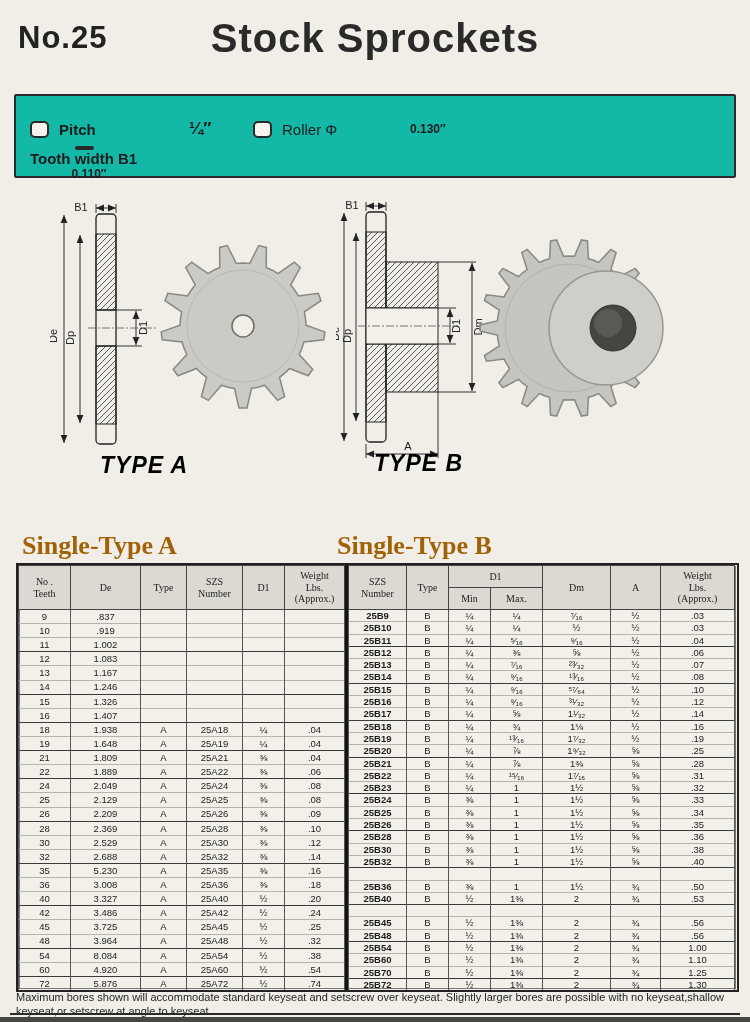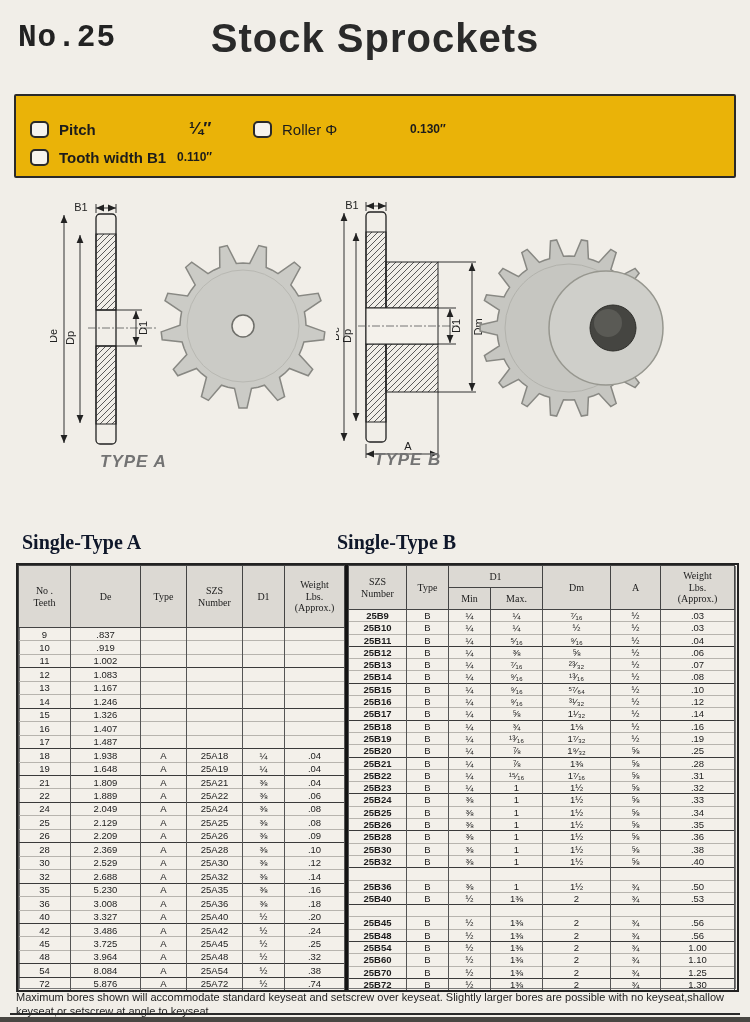--- a/index.html
+++ b/index.html
@@ -1,39 +1,39 @@
 <!DOCTYPE html>
 <html><head>
 <meta charset="utf-8">
 <style>
   html,body{margin:0;padding:0;}
   body{width:750px;height:1022px;background:#e8e5df;font-family:"Liberation Sans",sans-serif;color:#1c1c1c;}
   #page{position:relative;width:750px;height:1022px;background:#f1eee8;overflow:hidden;}
 
   
-  .cat-no{position:absolute;left:18px;top:20px;font-size:31px;font-weight:700;letter-spacing:1px;color:#222;font-family:Liberation Mono, monospace;}
+  .cat-no{position:absolute;left:18px;top:20px;font-size:31px;font-weight:700;letter-spacing:1px;color:#222;}
   .main-title{position:absolute;left:140px;top:16px;width:470px;text-align:center;font-size:40px;font-weight:700;letter-spacing:1px;color:#2a2a2a;}
 
   
-  .spec-box{position:absolute;left:14px;top:94px;width:718px;height:80px;border:2px solid #2a2a2a;background:#eab308;border-radius:2px;}
+  .spec-box{position:absolute;left:14px;top:94px;width:718px;height:80px;border:2px solid #2a2a2a;background:#14b8a6;border-radius:2px;}
   .spec-row{position:absolute;left:14px;height:22px;display:flex;align-items:center;}
   .bullet{width:15px;height:13px;border:2px solid #2a2a2a;border-radius:5px;margin-right:10px;background:#f6f3ed;}
   .spec-label{font-weight:700;font-size:15px;}
   .spec-val{font-weight:700;font-size:12px;}
 
   
-  .type-caption{position:absolute;font-size:17px;font-weight:700;font-style:italic;letter-spacing:1px;color:#737373;}
+  .type-caption{position:absolute;font-size:23px;font-weight:700;font-style:italic;letter-spacing:1px;color:#000000;}
 
   svg text{font-family:"Liberation Sans",sans-serif;font-size:11px;fill:#222;}
   .dim{stroke:#333;stroke-width:1;fill:none;}
   .outline{stroke:#222;stroke-width:1.3;fill:none;}
   .centerline{stroke:#555;stroke-width:0.8;stroke-dasharray:8 2 2 2;fill:none;}
 
   
-  .sec-heading{position:absolute;top:531px;font-family:"Liberation Serif",serif;font-size:20px;font-weight:700;color:#0f172a;}
+  .sec-heading{position:absolute;top:531px;font-family:"Liberation Serif",serif;font-size:26px;font-weight:700;color:#a16207;}
 
   
   .tables-wrap{position:absolute;left:16px;top:563px;width:719px;border:2px solid #222;background:#f3f0ea;box-shadow:0 0 0 1px #f3f0ea inset,0 0 0 2px #777 inset;display:flex;}
   table{border-collapse:collapse;table-layout:fixed;}
   th,td{padding:0;margin:0;overflow:hidden;white-space:nowrap;}
   thead th{background:#dcd9d3;font-family:"Liberation Serif",serif;font-size:10px;font-weight:400;white-space:pre-line;line-height:1.15;border:1px solid #444;}
   tbody td{font-size:9.5px;text-align:center;height:11.3px;line-height:11.3px;border-left:1px solid #555;border-right:1px solid #555;border-top:1px solid #b7b4ae;}
   tbody tr:first-child td{border-top:none;}
   tbody tr.sep td{border-top:1.6px solid #3a3a3a;}
   .tableB tbody td.szs-b{font-weight:700;}
@@ -54,21 +54,21 @@
 
   <div class="spec-box">
     <div class="spec-row" style="top:22px;">
       <span class="bullet"></span>
       <span class="spec-label" style="width:130px;">Pitch</span>
       <span class="spec-val" style="width:52px;font-size:17px;">¼″</span>
       <span class="bullet" style="margin-left:12px;"></span>
       <span class="spec-label" style="width:128px;font-weight:400;">Roller Φ</span>
       <span class="spec-val">0.130″</span>
     </div>
-    <div class="spec-row" style="top:50px;">
+    <div class="spec-row" style="top:50px;flex-direction:column;">
       <span class="bullet"></span>
       <span class="spec-label" style="width:118px;">Tooth width B1</span>
       <span class="spec-val">0.110″</span>
     </div>
   </div>
 
   <svg width="130" height="264" style="position:absolute;left:50px;top:198px;">
     <defs>
       <pattern id="hatch" patternUnits="userSpaceOnUse" width="6" height="6">
         <path d="M0,6 L6,0" stroke="#4a4a4a" stroke-width="0.9"></path>
@@ -166,21 +166,21 @@
     <table class="tableA" style="width:326px;">
       <colgroup>
         <col style="width:52px">
           <col style="width:70px">
           <col style="width:46px">
         <col style="width:56px">
           <col style="width:42px">
           <col style="width:60px">
       </colgroup>
       <thead>
-        <tr style="height:62px;">
+        <tr style="height:44px;">
           <th>No .
 Teeth</th>
           <th>De</th>
           <th>Type</th>
           <th>SZS
 Number</th>
           <th>D1</th>
           <th>Weight
 Lbs.
 (Approx.)</th>
@@ -244,28 +244,20 @@
             <td></td>
           </tr>
           <tr>
             <td>16</td>
             <td>1.407</td>
             <td></td>
             <td></td>
             <td></td>
             <td></td>
           </tr>
-          <tr>
-            <td>17</td>
-            <td>1.487</td>
-            <td></td>
-            <td></td>
-            <td></td>
-            <td></td>
-          </tr>
           <tr class="sep">
             <td>18</td>
             <td>1.938</td>
             <td>A</td>
             <td>25A18</td>
             <td>¼</td>
             <td>.04</td>
           </tr>
           <tr>
             <td>19</td>
@@ -387,20 +379,28 @@
             <td>½</td>
             <td>.32</td>
           </tr>
           <tr class="sep">
             <td>54</td>
             <td>8.084</td>
             <td>A</td>
             <td>25A54</td>
             <td>½</td>
             <td>.38</td>
+          </tr>
+          <tr>
+            <td>60</td>
+            <td>4.920</td>
+            <td>A</td>
+            <td>25A60</td>
+            <td>½</td>
+            <td>.54</td>
           </tr>
           <tr class="sep">
             <td>72</td>
             <td>5.876</td>
             <td>A</td>
             <td>25A72</td>
             <td>½</td>
             <td>.74</td>
           </tr>
         </tbody>

